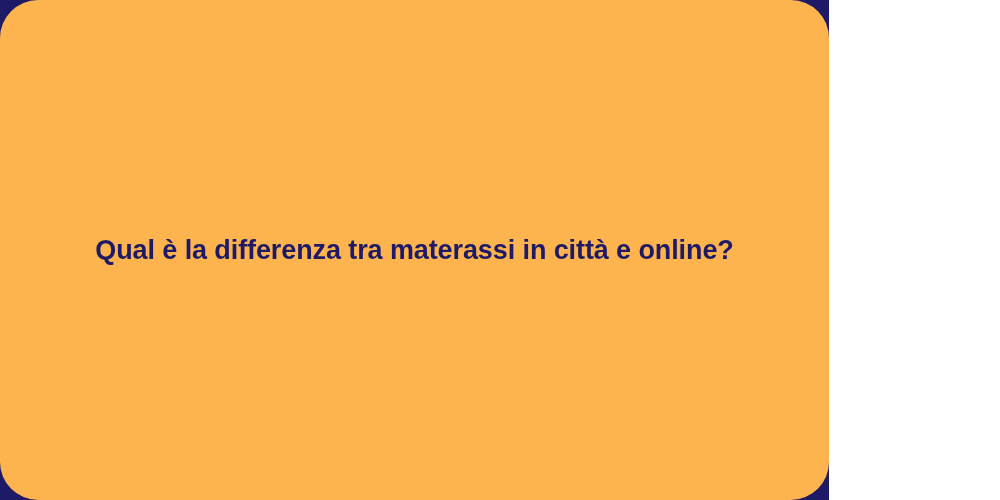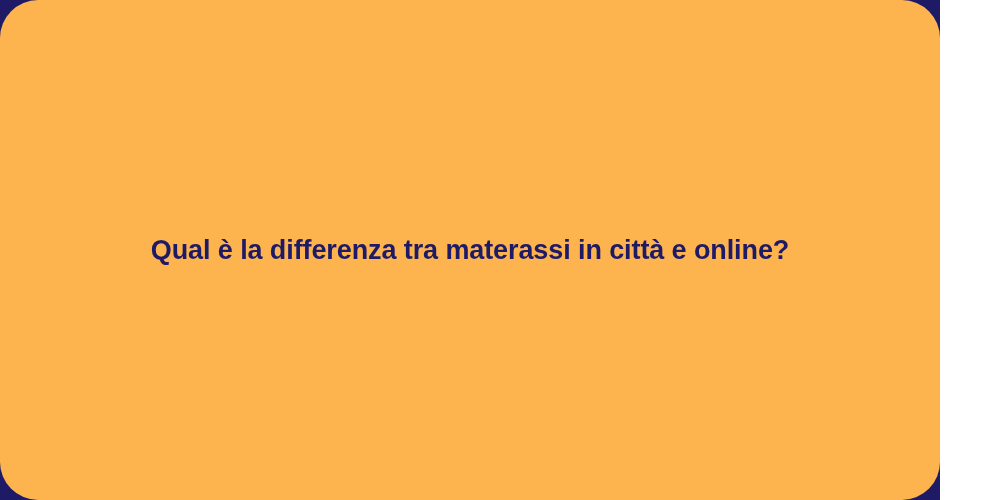--- a/index.html
+++ b/index.html
@@ -10,21 +10,21 @@
   body {
     width: 1000px;
     height: 500px;
     overflow: hidden;
     font-family: "Liberation Sans", sans-serif;
   }
 
   #card-frame {
     position: relative;
     box-sizing: border-box;
-    width: 940px;
+    width: 829px;
     height: 500px;
     background: #1e1a66;      
     padding: 0;
   }
 
   #card-panel {
     box-sizing: border-box;
     width: 100%;
     height: 100%;
     background: #fdb44f;      

